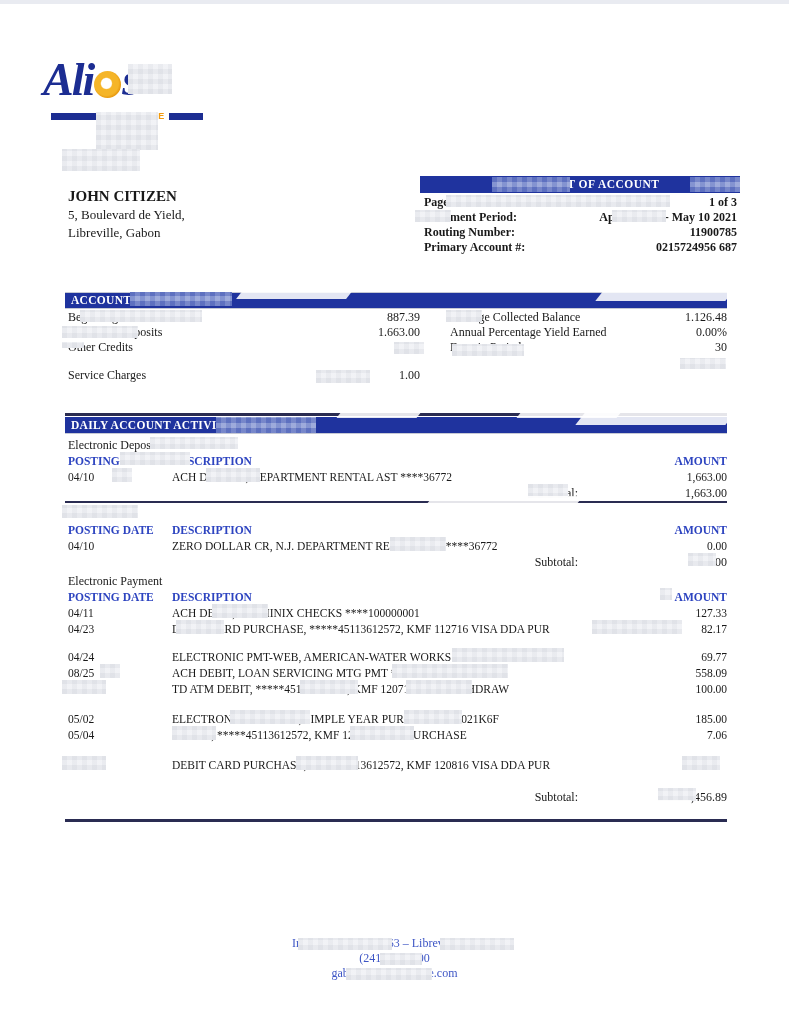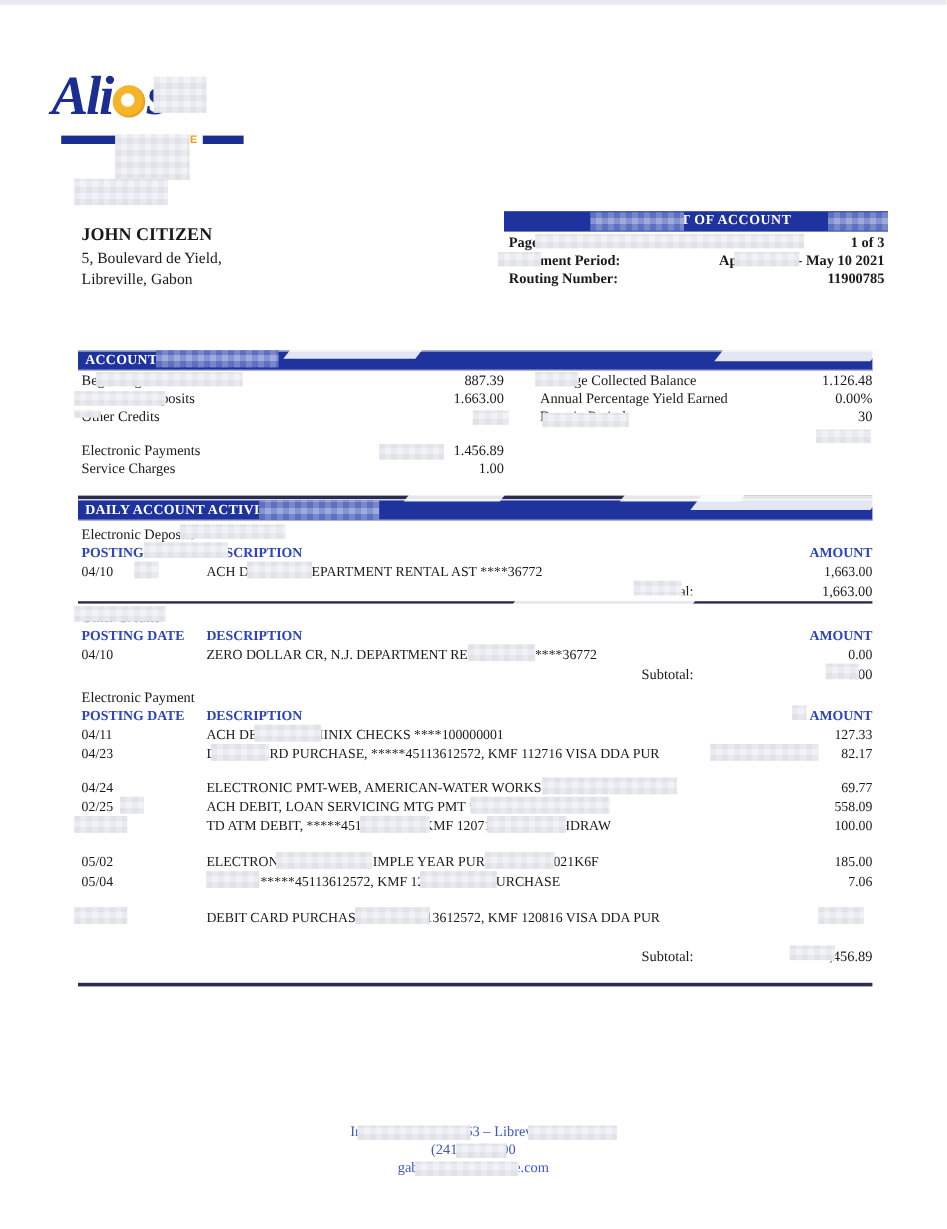--- a/index.html
+++ b/index.html
@@ -106,43 +106,43 @@
         <span>1 of 3</span>
       </div>
       <div class="stmt-row">
         <span>Statement Period:</span>
         <span>Apr 10 2021 - May 10 2021</span>
       </div>
       <div class="stmt-row">
         <span>Routing Number:</span>
         <span>11900785</span>
       </div>
+      <div class="stmt-row">
+        <span>Primary Account #:</span>
+        <span>0215724956 687</span>
+      </div>
     </div>
   </div>
 
   <div class="summary">
     <div class="secbar">ACCOUNT SUMMARY</div>
     <div class="sum-left">
       <div class="sum-row">
         <span>Beginning Balance</span>
         <span>887.39</span>
       </div>
       <div class="sum-row">
         <span>Electronic Deposits</span>
         <span>1.663.00</span>
       </div>
       <div class="sum-row">
         <span>Other Credits</span>
         <span>0.00</span>
       </div>
       <div class="sum-spacer"></div>
-      <div class="sum-row">
-        <span>Electronic Payments</span>
-        <span>1.456.89</span>
-      </div>
       <div class="sum-row">
         <span>Service Charges</span>
         <span>1.00</span>
       </div>
     </div>
     <div class="sum-right">
       <div class="sum-row">
         <span>Average Collected Balance</span>
         <span>1.126.48</span>
       </div>
@@ -213,21 +213,21 @@
         <span class="c-date">04/23</span>
         <span class="c-desc">DEBIT CARD PURCHASE, *****45113612572, KMF 112716 VISA DDA PUR</span>
         <span class="c-amt">82.17</span>
       </div>
       <div class="arow gap12">
         <span class="c-date">04/24</span>
         <span class="c-desc">ELECTRONIC PMT-WEB, AMERICAN-WATER WORKS ****284</span>
         <span class="c-amt">69.77</span>
       </div>
       <div class="arow">
-        <span class="c-date">02/25</span>
+        <span class="c-date">08/25</span>
         <span class="c-desc">ACH DEBIT, LOAN SERVICING MTG PMT ****45011</span>
         <span class="c-amt">558.09</span>
       </div>
       <div class="arow">
         <span class="c-date">04/30</span>
         <span class="c-desc">TD ATM DEBIT, *****45113612572, KMF 120716 DDA WITHDRAW</span>
         <span class="c-amt">100.00</span>
       </div>
       <div class="arow gap14">
         <span class="c-date">05/02</span>

